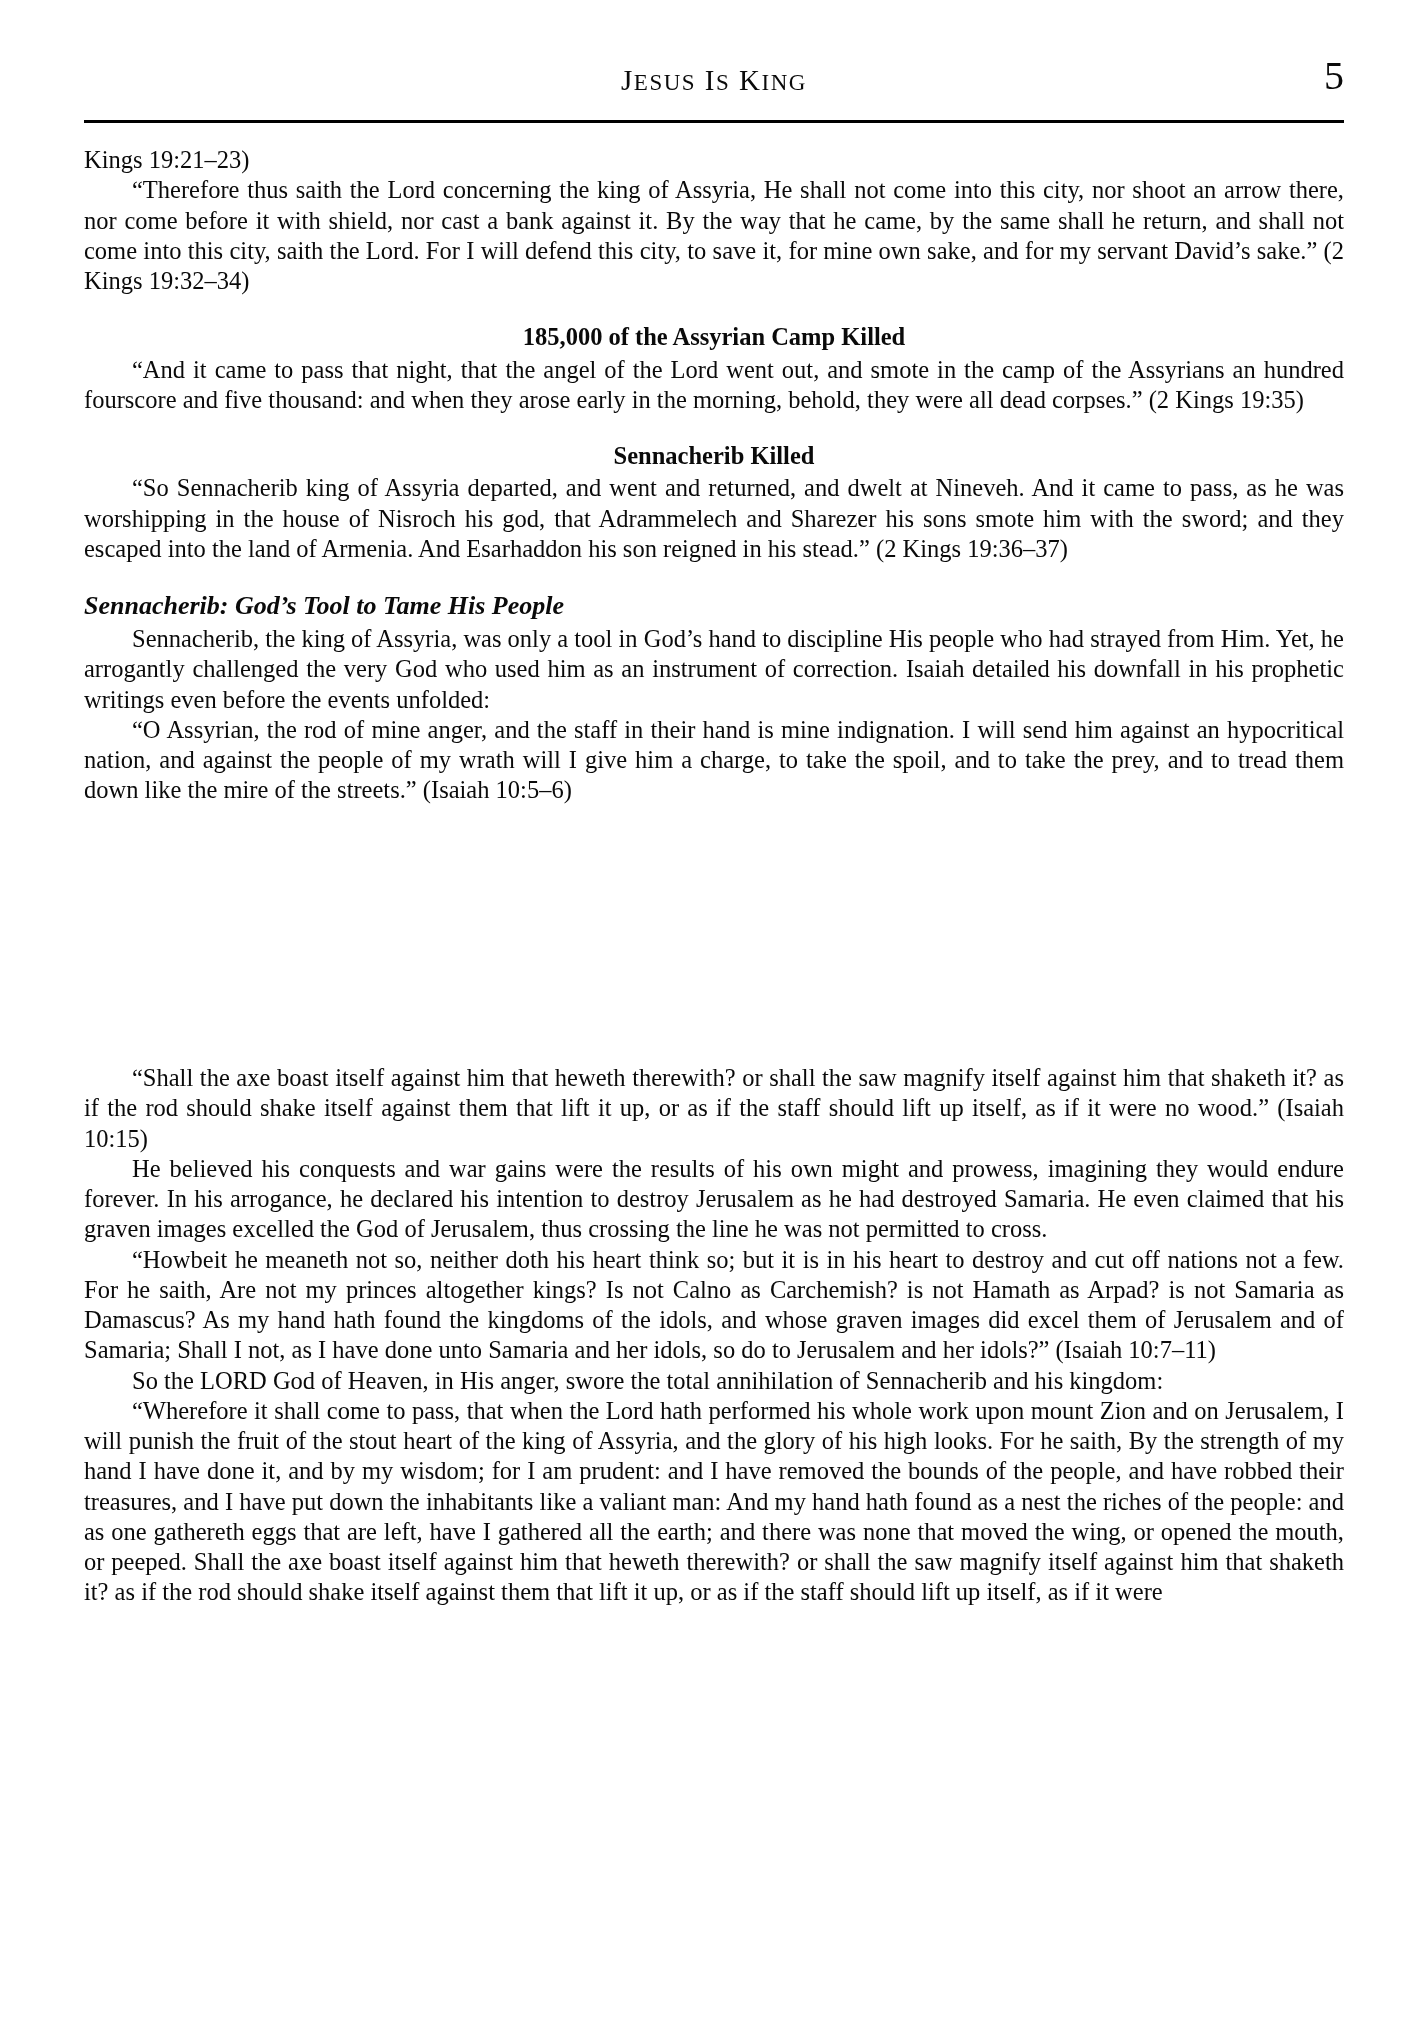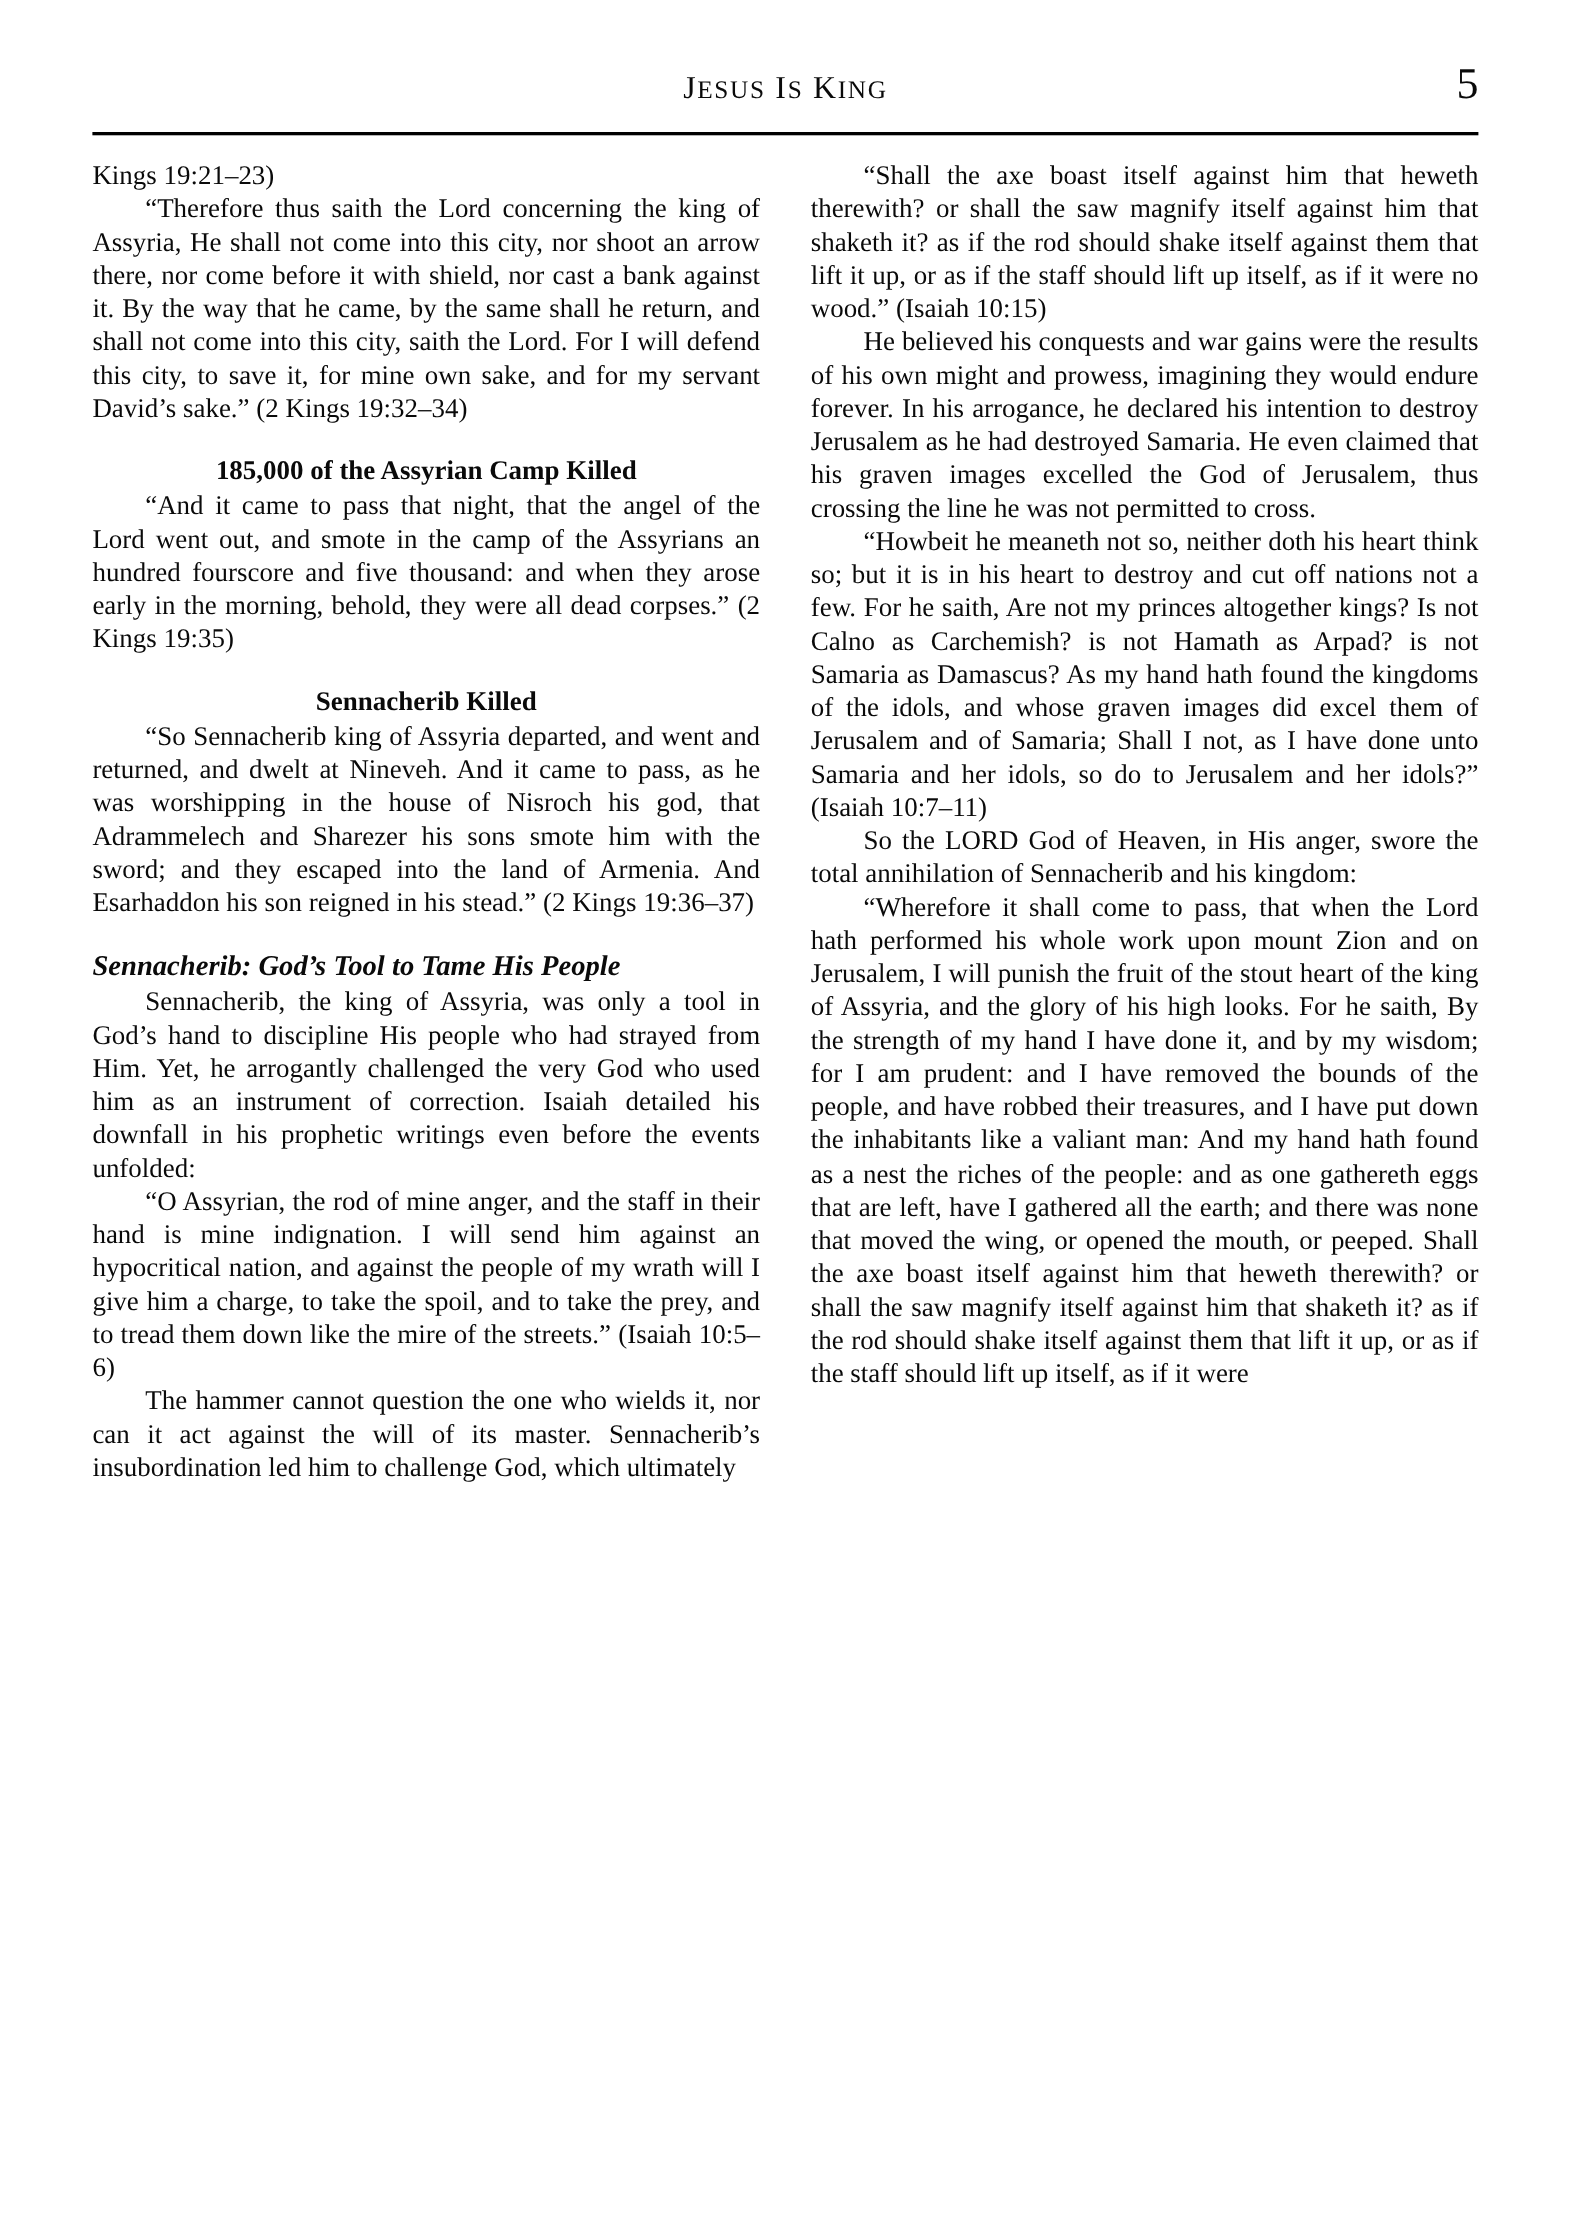--- a/index.html
+++ b/index.html
@@ -47,20 +47,21 @@
   .head-rule {
     border: 0;
     border-top: 3px solid #000;
     margin: 6px 0 0 0;
   }
   .columns {
     display: flex;
     gap: 46px;
     margin-top: 22px;
     height: 1790px;
+    flex-direction: column;
   }
   .col {
     flex: 1 1 0;
     min-width: 0;
   }
   p {
     margin: 0;
     font-size: 24.5px;
     line-height: 1.235;
     text-align: justify;
@@ -105,21 +106,20 @@
     <div class="col">
       <p class="noindent">Kings 19:21–23)</p>
       <p class="indent">“Therefore thus saith the Lord concerning the king of Assyria, He shall not come into this city, nor shoot an arrow there, nor come before it with shield, nor cast a bank against it. By the way that he came, by the same shall he return, and shall not come into this city, saith the Lord. For I will defend this city, to save it, for mine own sake, and for my servant David’s sake.” (2 Kings 19:32–34)</p>
       <h3 class="subhead">185,000 of the Assyrian Camp Killed</h3>
       <p class="indent">“And it came to pass that night, that the angel of the Lord went out, and smote in the camp of the Assyrians an hundred fourscore and five thousand: and when they arose early in the morning, behold, they were all dead corpses.” (2 Kings 19:35)</p>
       <h3 class="subhead">Sennacherib Killed</h3>
       <p class="indent">“So Sennacherib king of Assyria departed, and went and returned, and dwelt at Nineveh. And it came to pass, as he was worshipping in the house of Nisroch his god, that Adrammelech and Sharezer his sons smote him with the sword; and they escaped into the land of Armenia. And Esarhaddon his son reigned in his stead.” (2 Kings 19:36–37)</p>
       <h3 class="subhead-italic">Sennacherib: God’s Tool to Tame His People</h3>
       <p class="indent">Sennacherib, the king of Assyria, was only a tool in God’s hand to discipline His people who had strayed from Him. Yet, he arrogantly challenged the very God who used him as an instrument of correction. Isaiah detailed his downfall in his prophetic writings even before the events unfolded:</p>
       <p class="indent">“O Assyrian, the rod of mine anger, and the staff in their hand is mine indignation. I will send him against an hypocritical nation, and against the people of my wrath will I give him a charge, to take the spoil, and to take the prey, and to tread them down like the mire of the streets.” (Isaiah 10:5–6)</p>
-      <p class="indent">The hammer cannot question the one who wields it, nor can it act against the will of its master. Sennacherib’s insubordination led him to challenge God, which ultimately</p>
     </div>
 
     <div class="col">
       <p class="indent">“Shall the axe boast itself against him that heweth therewith? or shall the saw magnify itself against him that shaketh it? as if the rod should shake itself against them that lift it up, or as if the staff should lift up itself, as if it were no wood.” (Isaiah 10:15)</p>
       <p class="indent">He believed his conquests and war gains were the results of his own might and prowess, imagining they would endure forever. In his arrogance, he declared his intention to destroy Jerusalem as he had destroyed Samaria. He even claimed that his graven images excelled the God of Jerusalem, thus crossing the line he was not permitted to cross.</p>
       <p class="indent">“Howbeit he meaneth not so, neither doth his heart think so; but it is in his heart to destroy and cut off nations not a few. For he saith, Are not my princes altogether kings? Is not Calno as Carchemish? is not Hamath as Arpad? is not Samaria as Damascus? As my hand hath found the kingdoms of the idols, and whose graven images did excel them of Jerusalem and of Samaria; Shall I not, as I have done unto Samaria and her idols, so do to Jerusalem and her idols?” (Isaiah 10:7–11)</p>
       <p class="indent">So the LORD God of Heaven, in His anger, swore the total annihilation of Sennacherib and his kingdom:</p>
       <p class="indent">“Wherefore it shall come to pass, that when the Lord hath performed his whole work upon mount Zion and on Jerusalem, I will punish the fruit of the stout heart of the king of Assyria, and the glory of his high looks. For he saith, By the strength of my hand I have done it, and by my wisdom; for I am prudent: and I have removed the bounds of the people, and have robbed their treasures, and I have put down the inhabitants like a valiant man: And my hand hath found as a nest the riches of the people: and as one gathereth eggs that are left, have I gathered all the earth; and there was none that moved the wing, or opened the mouth, or peeped. Shall the axe boast itself against him that heweth therewith? or shall the saw magnify itself against him that shaketh it? as if the rod should shake itself against them that lift it up, or as if the staff should lift up itself, as if it were</p>
     </div>
 

